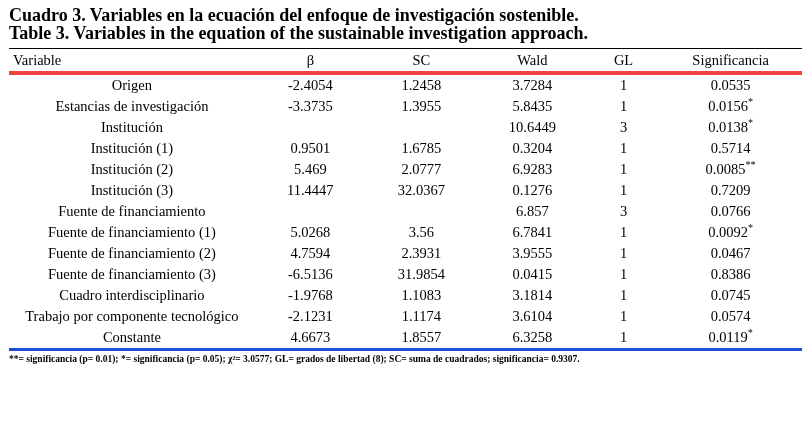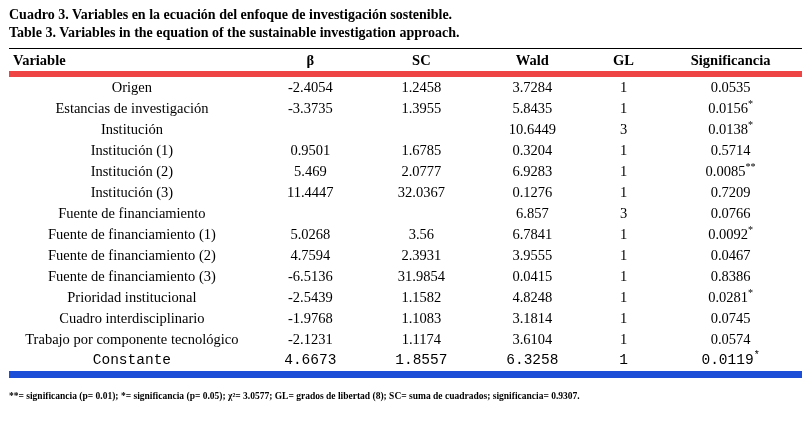--- a/index.html
+++ b/index.html
@@ -15,72 +15,71 @@
     font-family: "Liberation Serif", "DejaVu Serif", serif;
   }
   .page {
     padding: 6px 9px 0 9px;
   }
   .title-block {
     margin-bottom: 6px;
   }
   .title-line {
     font-weight: bold;
-    font-size: 14px;
+    font-size: 18px;
     line-height: 18px;
   }
   table.data-table {
     width: 100%;
     border-collapse: collapse;
     table-layout: fixed;
     font-size: 14.5px;
     margin-top: 6px;
   }
   .data-table col.c-var  { width: 31%; }
   .data-table col.c-beta { width: 14%; }
   .data-table col.c-sc   { width: 14%; }
   .data-table col.c-wald { width: 14%; }
   .data-table col.c-gl   { width: 9%;  }
   .data-table col.c-sig  { width: 18%; }
   .data-table thead th {
     border-top: 1px solid #000;
-    border-bottom: 6px solid #ef4444;
-    font-weight: bold;
+    border-bottom: 4px solid #ef4444;
+    font-weight: normal;
     text-align: center;
     padding: 2px 4px;
     line-height: 18px;
   }
   .data-table thead th.col-var {
     text-align: left;
   }
   .data-table td {
     padding: 0 4px;
     line-height: 21px;
     white-space: nowrap;
     overflow: hidden;
   }
   .data-table td.col-var {
     text-align: center;
   }
   .data-table td.col-num {
     text-align: center;
   }
   .data-table tbody tr:last-child td {
-    border-bottom: 7px solid #1d4ed8;
-    font-family: Liberation Mono, monospace;
+    border-bottom: 3px solid #1d4ed8;
   }
   sup {
     font-size: 0.7em;
     line-height: 0;
   }
   .footnote {
     font-size: 9.5px;
     font-weight: bold;
     line-height: 13px;
-    margin-top: 12px;
+    margin-top: 2px;
   }
 </style>
 </head>
 <body>
 
 <div class="page">
 
   <div class="title-block">
     <div class="title-line">Cuadro 3. Variables en la ecuación del enfoque de investigación sostenible.</div>
     <div class="title-line">Table 3. Variables in the equation of the sustainable investigation approach.</div>
@@ -180,28 +179,20 @@
         </tr>
         <tr>
           <td class="col-var">Fuente de financiamiento (3)</td>
           <td class="col-num">-6.5136</td>
           <td class="col-num">31.9854</td>
           <td class="col-num">0.0415</td>
           <td class="col-num">1</td>
           <td class="col-num"><span>0.8386</span><sup></sup></td>
         </tr>
         <tr>
-          <td class="col-var">Prioridad institucional</td>
-          <td class="col-num">-2.5439</td>
-          <td class="col-num">1.1582</td>
-          <td class="col-num">4.8248</td>
-          <td class="col-num">1</td>
-          <td class="col-num"><span>0.0281</span><sup>*</sup></td>
-        </tr>
-        <tr>
           <td class="col-var">Cuadro interdisciplinario</td>
           <td class="col-num">-1.9768</td>
           <td class="col-num">1.1083</td>
           <td class="col-num">3.1814</td>
           <td class="col-num">1</td>
           <td class="col-num"><span>0.0745</span><sup></sup></td>
         </tr>
         <tr>
           <td class="col-var">Trabajo por componente tecnológico</td>
           <td class="col-num">-2.1231</td>

